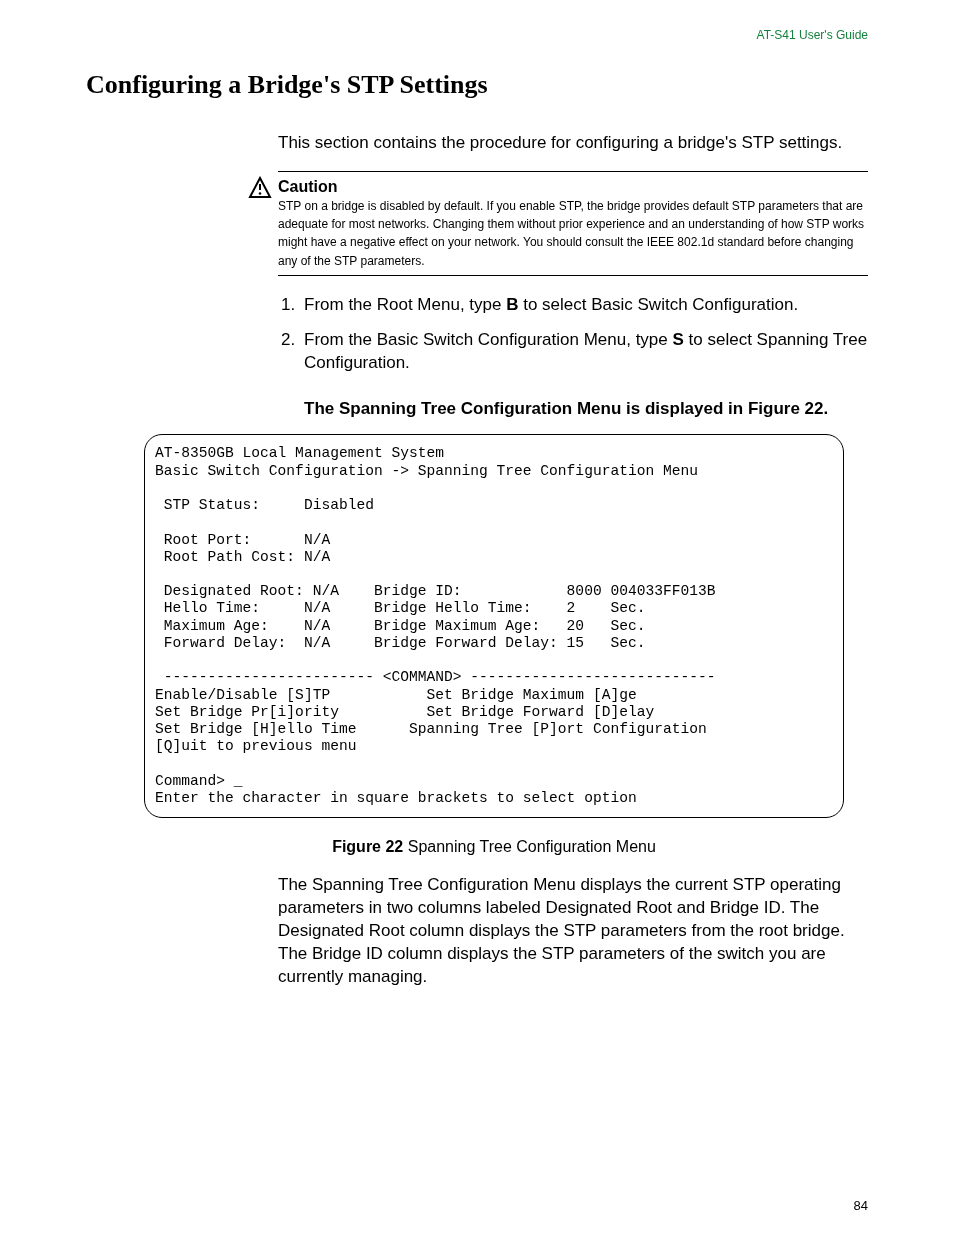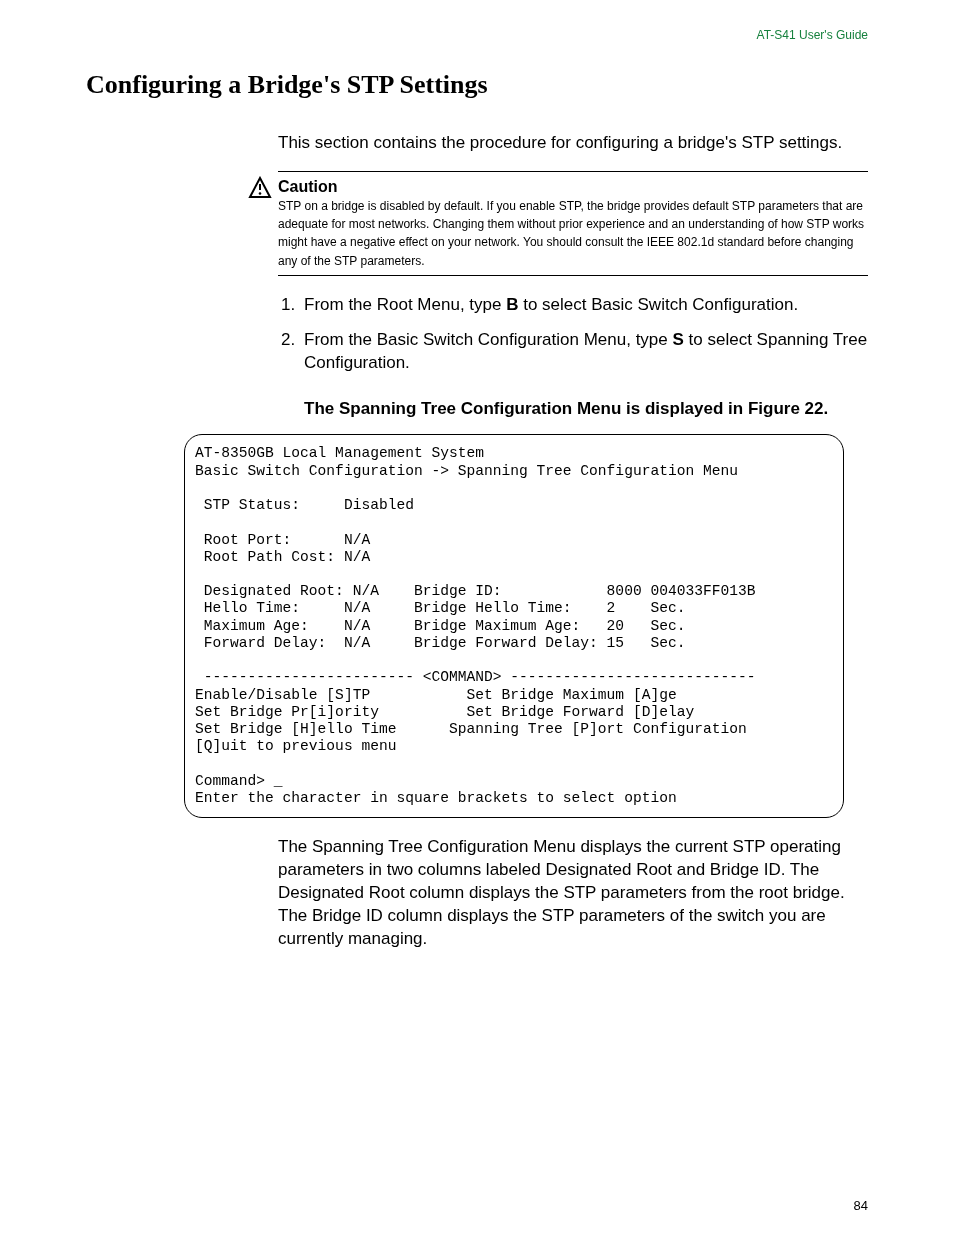--- a/index.html
+++ b/index.html
@@ -76,21 +76,20 @@
   }
   .terminal {
     border: 1px solid #000;
     border-radius: 18px;
     padding: 10px 10px;
     font-family: "Courier New", Courier, monospace;
     font-size: 14.6px;
     line-height: 1.18;
     white-space: pre;
     overflow: hidden;
-    margin-left: 40px;
   }
   .figure-caption {
     text-align: center;
     font-size: 16px;
     margin: 20px 0 18px 0;
   }
   .figure-caption .fig-b { font-weight: 700; }
   .page-num {
     position: absolute;
     bottom: 22px;
@@ -151,20 +150,23 @@
  Forward Delay:  N/A     Bridge Forward Delay: 15   Sec.
 
  ------------------------ &lt;COMMAND&gt; ----------------------------
 Enable/Disable [S]TP           Set Bridge Maximum [A]ge
 Set Bridge Pr[i]ority          Set Bridge Forward [D]elay
 Set Bridge [H]ello Time      Spanning Tree [P]ort Configuration
 [Q]uit to previous menu
 
 Command&gt; _
 Enter the character in square brackets to select option</div>
+    <div class="figure-caption">
+      <span class="fig-b">Figure 22</span><span>  Spanning Tree Configuration Menu</span>
+    </div>
   </div>
 
   <div class="body-col">
     <p class="para">The Spanning Tree Configuration Menu displays the current STP operating parameters in two columns labeled Designated Root and Bridge ID. The Designated Root column displays the STP parameters from the root bridge. The Bridge ID column displays the STP parameters of the switch you are currently managing.</p>
 
   </div>
 
   <div class="page-num">84</div>
 </div>
 

